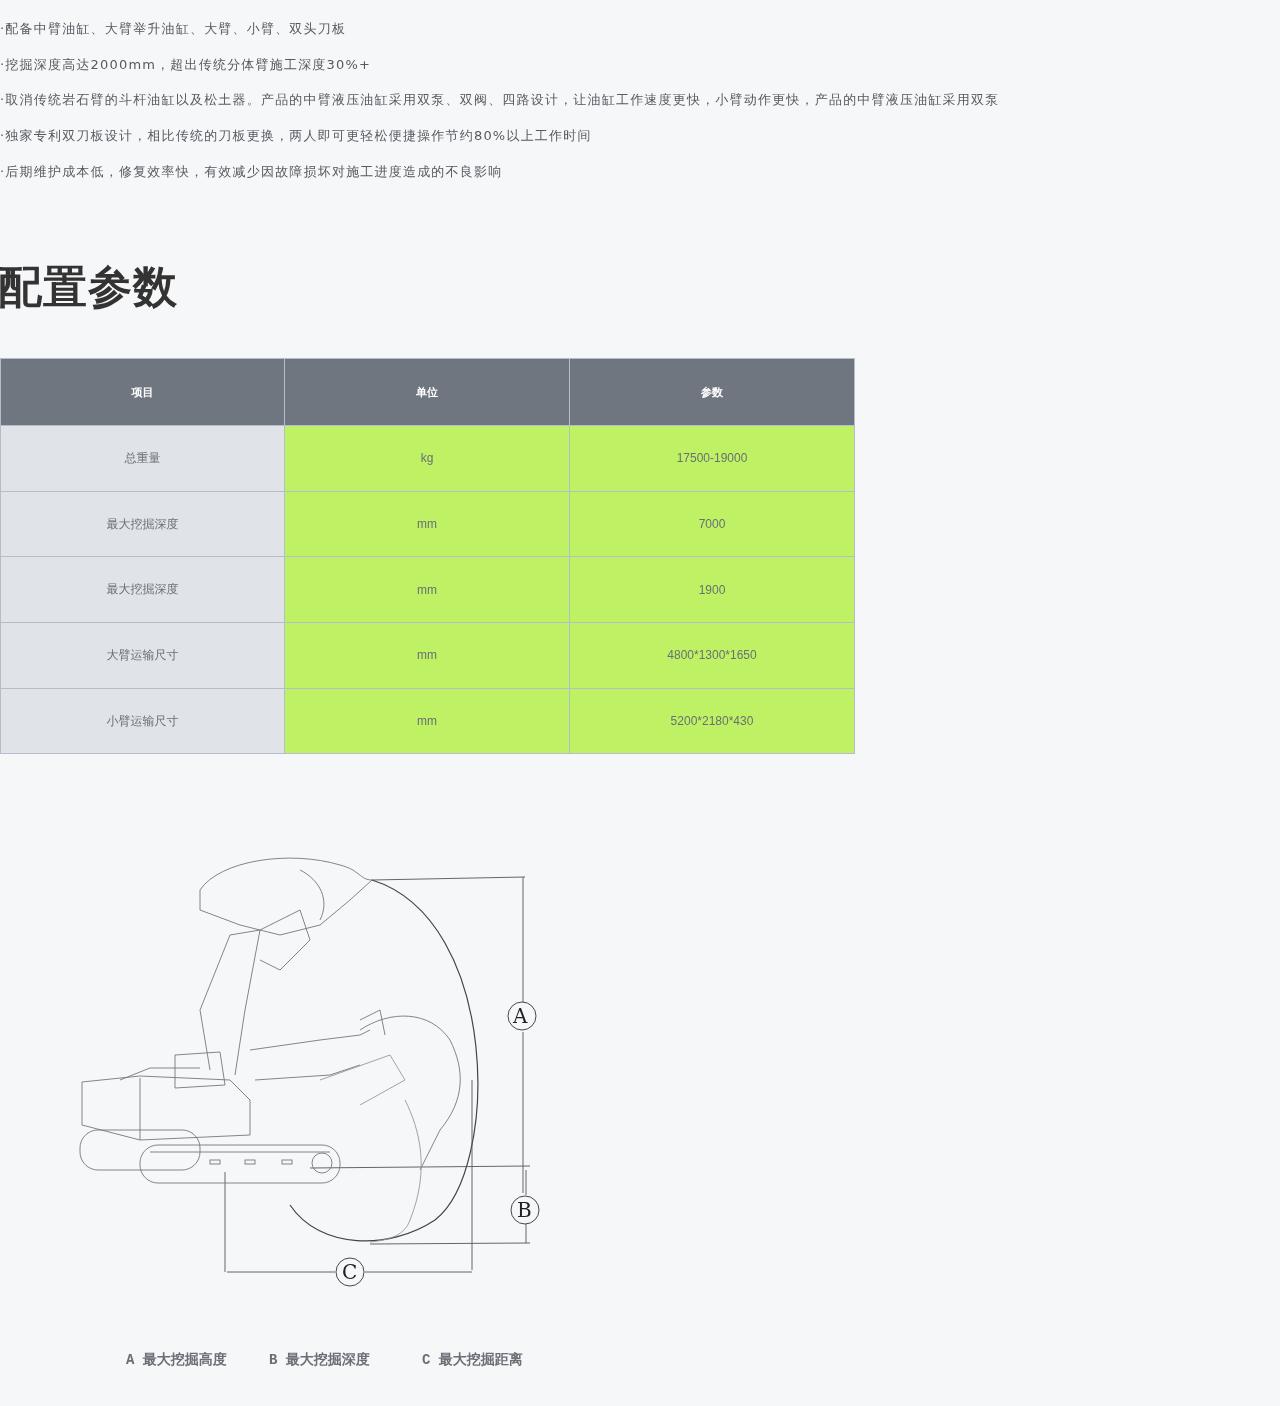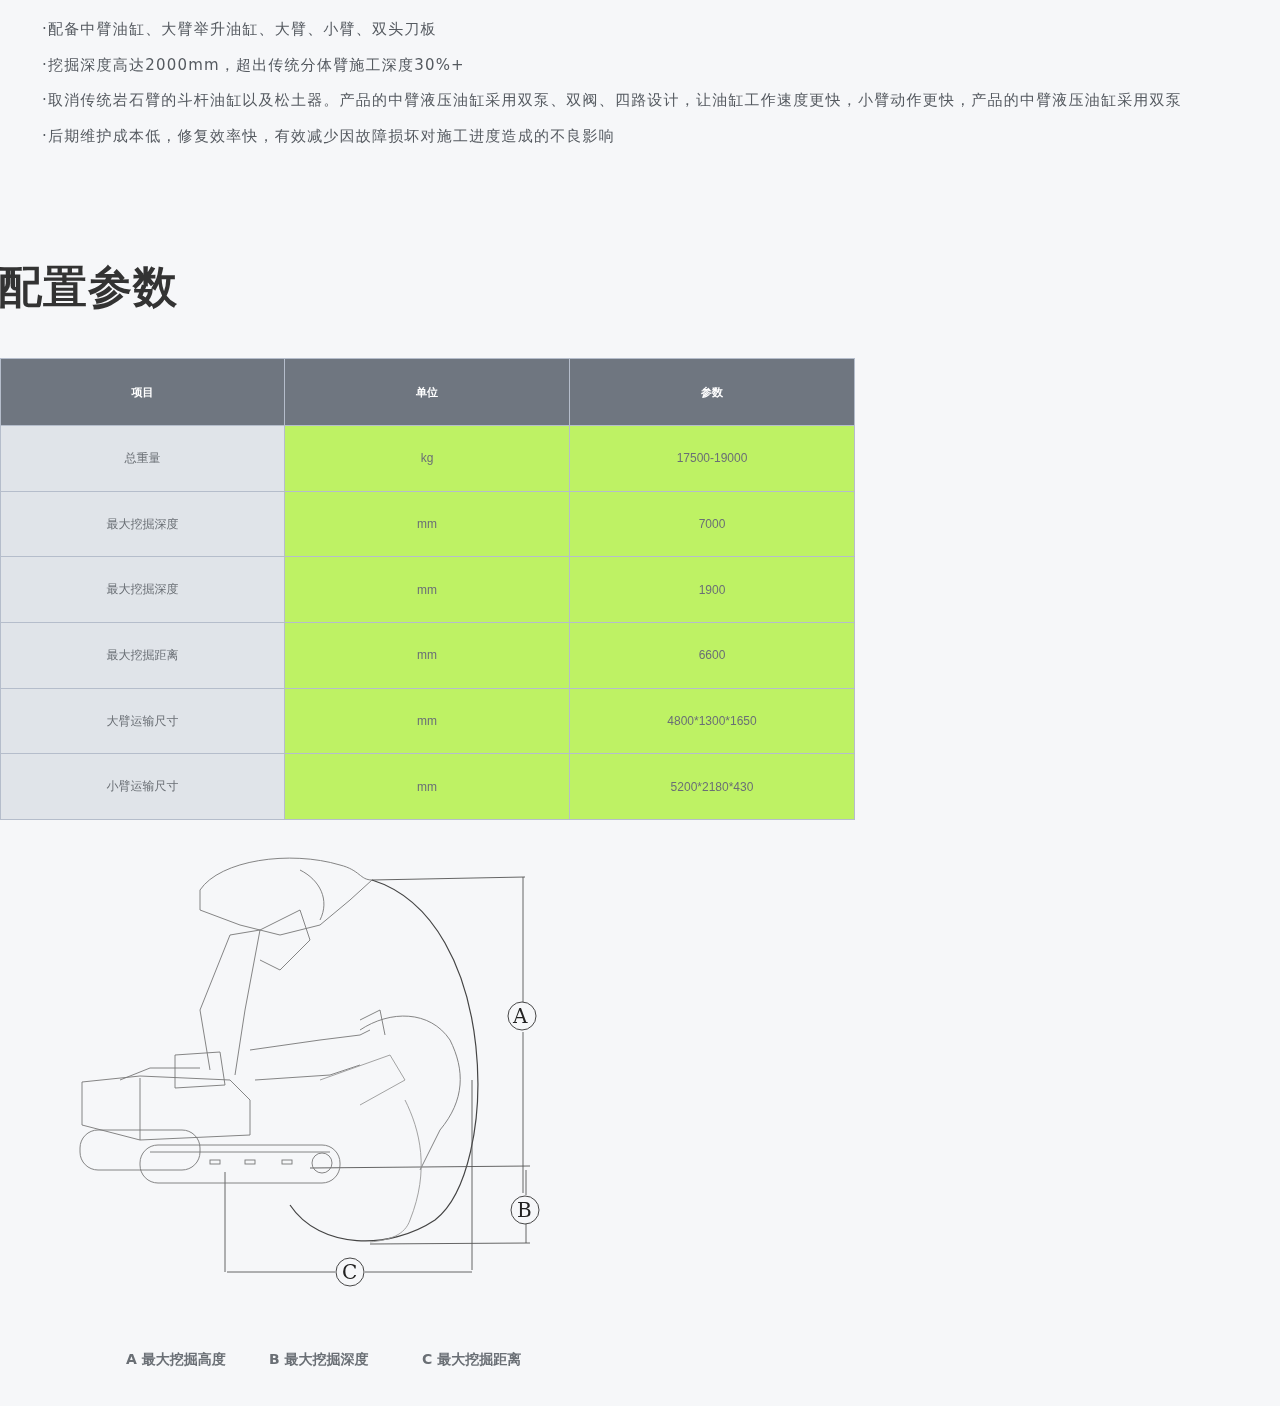--- a/index.html
+++ b/index.html
@@ -1,22 +1,22 @@
 <!DOCTYPE html>
 <html><head>
   <meta charset="utf-8">
   <style>
     * { box-sizing: border-box; margin: 0; padding: 0; }
     html, body { width: 1280px; height: 1406px; background: #f6f7f9; overflow: hidden; }
     body { font-family: "DejaVu Sans", "Liberation Sans", sans-serif; color: #555; position: relative; }
 
     .features { position: absolute; left: 0; top: 17px; }
     .feature {
-      font-size: 15px; letter-spacing: 1.2px; color: #555a60;
-      height: 35.7px; line-height: 24px; white-space: nowrap; padding-left: 42px;
+      font-size: 13px; letter-spacing: 1.2px; color: #555a60;
+      height: 35.7px; line-height: 24px; white-space: nowrap;
     }
 
     .section-title {
       position: absolute; left: -2px; top: 258px;
       font-size: 44px; font-weight: bold; color: #333; letter-spacing: 1px;
     }
 
     table.spec {
       position: absolute; left: 0; top: 358px; width: 854px;
       border-collapse: collapse; table-layout: fixed;
@@ -29,31 +29,32 @@
     table.spec th {
       background: #6f7680; color: #fff; font-weight: bold; height: 67px; font-size: 11px;
     }
     table.spec td { height: 65.7px; color: #6a6f75; background: #bef264; }
     table.spec td.first { background: #e0e4e9; }
 
     .diagram { position: absolute; left: 60px; top: 840px; width: 500px; height: 450px; }
 
     .legend {
       position: absolute; top: 1351px; left: 0; width: 660px; height: 22px;
-      font-size: 14px; font-weight: bold; color: #6a6f75;
+      font-size: 14px; font-weight: bold; color: #6a6f75; font-family: Liberation Mono, monospace;
     }
     .legend span { position: absolute; white-space: nowrap; }
   </style>
 </head>
 <body>
 
 <div class="features">
   <div class="feature">·配备中臂油缸、大臂举升油缸、大臂、小臂、双头刀板</div>
   <div class="feature">·挖掘深度高达2000mm，超出传统分体臂施工深度30%+</div>
   <div class="feature">·取消传统岩石臂的斗杆油缸以及松土器。产品的中臂液压油缸采用双泵、双阀、四路设计，让油缸工作速度更快，小臂动作更快，产品的中臂液压油缸采用双泵</div>
+  <div class="feature">·独家专利双刀板设计，相比传统的刀板更换，两人即可更轻松便捷操作节约80%以上工作时间</div>
   <div class="feature">·后期维护成本低，修复效率快，有效减少因故障损坏对施工进度造成的不良影响</div>
 </div>
 
 <h2 class="section-title">配置参数</h2>
 
 <table class="spec">
   <colgroup>
       <col style="width:284px">
       <col style="width:285px">
       <col style="width:285px">
@@ -73,25 +74,20 @@
     </tr>
     <tr>
       <td class="first">最大挖掘深度</td>
       <td>mm</td>
       <td>7000</td>
     </tr>
     <tr>
       <td class="first">最大挖掘深度</td>
       <td>mm</td>
       <td>1900</td>
-    </tr>
-    <tr>
-      <td class="first">最大挖掘距离</td>
-      <td>mm</td>
-      <td>6600</td>
     </tr>
     <tr>
       <td class="first">大臂运输尺寸</td>
       <td>mm</td>
       <td>4800*1300*1650</td>
     </tr>
     <tr>
       <td class="first">小臂运输尺寸</td>
       <td>mm</td>
       <td>5200*2180*430</td>

